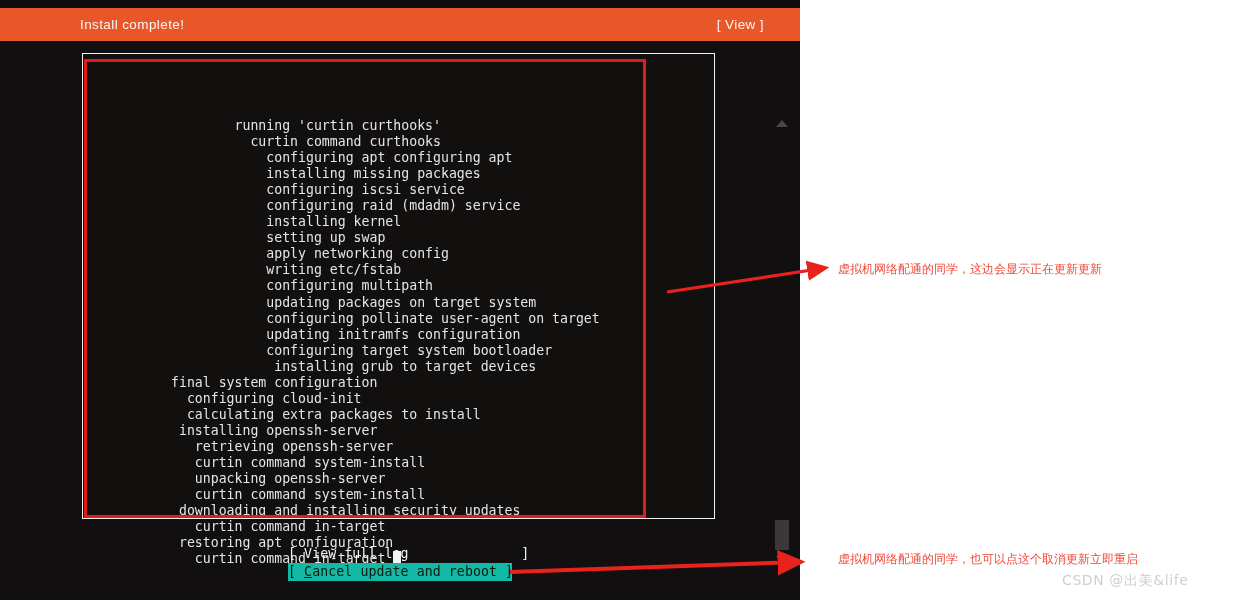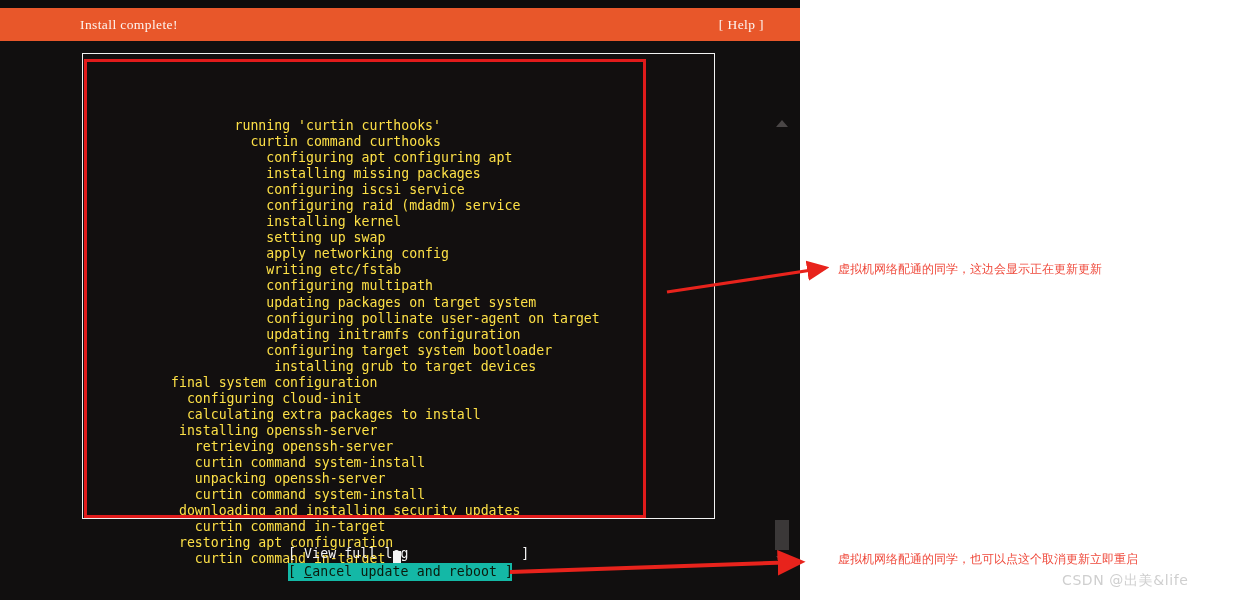--- a/index.html
+++ b/index.html
@@ -16,38 +16,38 @@
     background:#110f0f;overflow:hidden;
   }
   #topstrip{position:absolute;left:0;top:0;width:800px;height:8px;background:#0d0b0b;}
   #headerbar{
     position:absolute;left:0;top:8px;width:800px;height:33px;
     background:#e8572a;
     display:flex;align-items:center;justify-content:space-between;
     box-sizing:border-box;padding:0 36px 0 80px;
   }
   #headerbar .htxt{
-    color:#fdf6f2;font-family:Liberation Serif, serif;
+    color:#fdf6f2;font-family:Liberation Sans, sans-serif;
     font-size:13.5px;letter-spacing:.4px;white-space:pre;
   }
 
   
   #logframe{
     position:absolute;left:82px;top:53px;width:633px;height:466px;
     border:1.5px solid #f2f2f2;box-sizing:border-box;background:#120f0f;
   }
   
   #redbox{
     position:absolute;left:84px;top:59px;width:562px;height:459px;
     border:3px solid #e11b1b;box-sizing:border-box;
     pointer-events:none;
   }
   #logtext{
     position:absolute;left:88px;top:64px;width:548px;height:452px;
-    color:#fde047;font-family:"DejaVu Sans Mono",monospace;
+    color:#e5e5e5;font-family:"DejaVu Sans Mono",monospace;
     font-size:13.2px;line-height:16.05px;white-space:pre;overflow:hidden;
   }
   #logtext .ln{white-space:pre;}
   .cursor{background:#f4f4f4;color:#120f0f;}
 
   
   #scrollbar{
     position:absolute;left:690px;top:58px;width:20px;height:456px;
   }
   #scrollbar .arw{
@@ -93,21 +93,21 @@
 </style>
 </head>
 <body>
 
 <div id="installer">
 
   <div id="topstrip"></div>
 
   <div id="headerbar">
     <span class="htxt">Install complete!</span>
-    <span class="htxt">[ Help ]</span>
+    <span class="htxt">[ View ]</span>
   </div>
 
   <div id="logframe">
     <div id="logtext"><div class="ln">        running 'curtin curthooks'</div><div class="ln">          curtin command curthooks</div><div class="ln">            configuring apt configuring apt</div><div class="ln">            installing missing packages</div><div class="ln">            configuring iscsi service</div><div class="ln">            configuring raid (mdadm) service</div><div class="ln">            installing kernel</div><div class="ln">            setting up swap</div><div class="ln">            apply networking config</div><div class="ln">            writing etc/fstab</div><div class="ln">            configuring multipath</div><div class="ln">            updating packages on target system</div><div class="ln">            configuring pollinate user-agent on target</div><div class="ln">            updating initramfs configuration</div><div class="ln">            configuring target system bootloader</div><div class="ln">             installing grub to target devices</div><div class="ln">final system configuration</div><div class="ln">  configuring cloud-init</div><div class="ln">  calculating extra packages to install</div><div class="ln"> installing openssh-server</div><div class="ln">   retrieving openssh-server</div><div class="ln">   curtin command system-install</div><div class="ln">   unpacking openssh-server</div><div class="ln">   curtin command system-install</div><div class="ln"> downloading and installing security updates</div><div class="ln">   curtin command in-target</div><div class="ln"> restoring apt configuration</div><div class="ln">   curtin command in-target <span class="cursor"> </span></div></div>
 
     <div id="scrollbar">
       <div class="arw" id="sb-up"></div>
       <div id="sb-thumb"></div>
       <div class="arw" id="sb-down"></div>
     </div>

